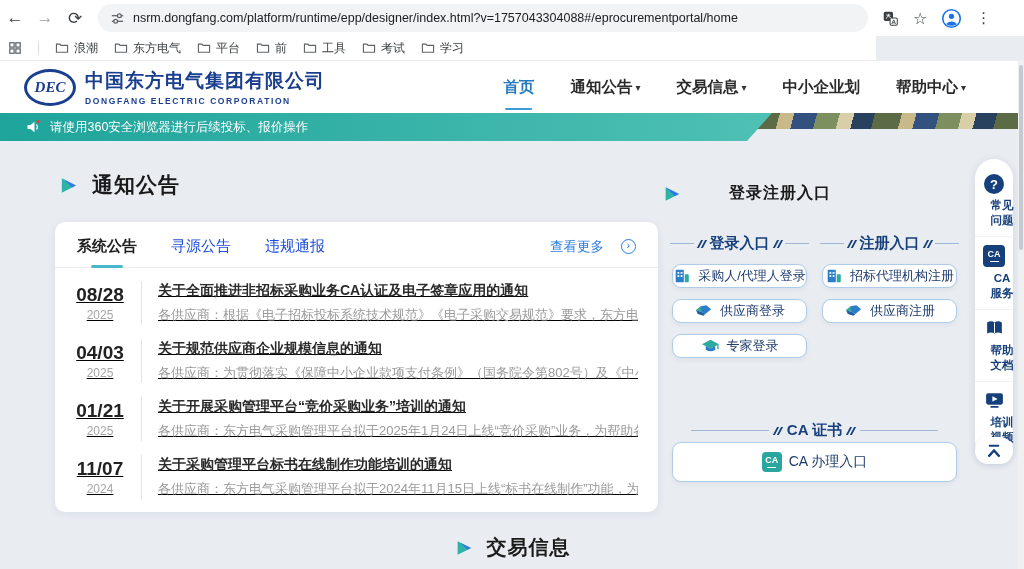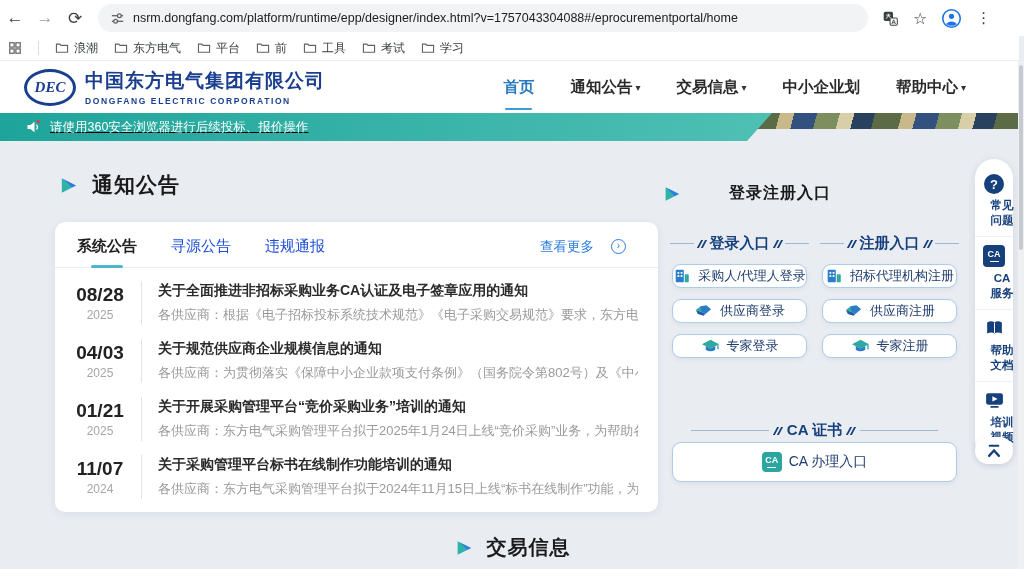--- a/index.html
+++ b/index.html
@@ -7,21 +7,21 @@
     font-family:"Liberation Sans","DejaVu Sans",sans-serif; background:#e9ecf1; }
   .abs { position:absolute; }
 
   
   #toolbar { position:absolute; top:0; left:0; width:1024px; height:36px; background:#ffffff; display:flex; align-items:center; }
   .nav-ic { width:30px; text-align:center; font-size:17px; color:#3c4043; cursor:pointer; }
   .nav-ic.dim { color:#9aa0a6; }
   #urlbar { height:28px; width:770px; margin-left:8px; background:#f1f3f4; border-radius:14px; display:flex; align-items:center; padding:0 12px; gap:8px; }
   #urlbar .url-text { font-size:12.5px; color:#202124; white-space:nowrap; overflow:hidden; }
   .tb-right { display:flex; align-items:center; gap:14px; margin-left:14px; }
-  #bookmarks { position:absolute; top:36px; left:0; width:1019px; height:25px; background:#ffffff; display:flex; align-items:center; padding-left:8px; gap:16px; border-bottom:1px solid #ececec; }
+  #bookmarks { position:absolute; top:36px; left:0; width:876px; height:25px; background:#ffffff; display:flex; align-items:center; padding-left:8px; gap:16px; border-bottom:1px solid #ececec; }
   .bm-sep { width:1px; height:14px; background:#dadce0; }
   .bm-item { display:flex; align-items:center; gap:5px; font-size:12px; color:#3c4043; cursor:pointer; }
 
   
   #site-header { position:absolute; top:61px; left:0; width:1024px; height:52px; background:#ffffff; z-index:3; }
   #logo-wrap { position:absolute; left:24px; top:7px; display:flex; align-items:center; gap:9px; }
   #logo-oval { width:52px; height:37px; border:3px solid #1b3f8f; border-radius:50%; display:flex; align-items:center; justify-content:center;
     color:#1b3f8f; font-family:"Liberation Serif","DejaVu Serif",serif; font-style:italic; font-weight:bold; font-size:15px; }
   #company-cn { font-size:19px; font-weight:bold; color:#1b3f8f; letter-spacing:1px; }
   #company-en { font-size:8.5px; font-weight:bold; color:#1b3f8f; letter-spacing:1.6px; margin-top:2px; }
@@ -29,37 +29,37 @@
   .nav-item { position:relative; font-size:15.5px; font-weight:600; color:#2a2a2a; cursor:pointer; display:flex; align-items:center; gap:3px; }
   .nav-item .caret { font-size:10px; color:#333; }
   .nav-item.active { color:#2878be; }
   .nav-item.active::after { content:""; position:absolute; left:2px; right:2px; bottom:-12px; height:2px; background:#3a9bd5; border-radius:1px; }
 
   
   #photo-strip { position:absolute; top:113px; left:753px; width:271px; height:16px; z-index:2;
     background:repeating-linear-gradient(105deg,#5a6b45 0 26px,#c8b88a 26px 40px,#32517e 40px 62px,#7d8f5e 62px 84px,#d8cfa8 84px 98px,#27415f 98px 118px); }
   #notice-banner { position:absolute; top:113px; left:0; width:772px; height:28px; z-index:3;
     background:linear-gradient(90deg,#1ea49b,#4fc0b4); clip-path:polygon(0 0,772px 0,747px 100%,0 100%);
-    display:flex; align-items:center; padding-left:26px; gap:8px;text-decoration:underline; }
+    display:flex; align-items:center; padding-left:26px; gap:8px; }
   #notice-banner span { color:#ffffff; font-size:12.5px; }
 
   
   .sec-title { display:flex; align-items:center; gap:13px; }
   .sec-title b { font-size:21px; color:#1a1a1a; letter-spacing:1px; }
 
   
   #notices-card { position:absolute; left:55px; top:222px; width:603px; height:290px; background:#ffffff; border-radius:10px;
     box-shadow:0 2px 10px rgba(30,60,110,.07); z-index:2; }
-  #tab-row { display:flex; align-items:center; padding:15px 32px 11px 22px; border-bottom:1px solid #ebebeb; }
+  #tab-row { display:flex; align-items:center; padding:15px 22px 11px 22px; border-bottom:1px solid #ebebeb; }
   .tab { position:relative; font-size:15px; color:#1d4ed8; margin-right:34px; cursor:pointer; }
   .tab.active { font-weight:bold; color:#1e1e1e; }
   .tab.active::after { content:""; position:absolute; left:50%; transform:translateX(-50%); bottom:-12px; width:32px; height:3px; background:#49b9c9; border-radius:2px; }
   #view-more { margin-left:auto; display:flex; align-items:center; gap:17px; color:#2b7de0; font-size:13.5px; cursor:pointer; }
   .circle-chev { width:15px; height:15px; border:1px solid #2b7de0; border-radius:50%; display:flex; align-items:center; justify-content:center; font-size:10px; line-height:1; padding-bottom:1px; }
-  .notice-row { display:flex; align-items:center; height:58px; padding:0 20px 0 14px; cursor:pointer; }
+  .notice-row { display:flex; align-items:center; height:58px; padding:0 20px 0 14px; cursor:pointer;text-decoration:underline; }
   .nr-date { width:62px; text-align:center; flex:none; }
   .nr-date .d { font-size:19px; font-weight:bold; color:#222; }
   .nr-date .y { font-size:12px; color:#a6a6a6; margin-top:2px; }
   .nr-div { width:1px; height:44px; background:#e4e4e4; margin:0 16px 0 10px; flex:none; }
   .nr-text { min-width:0; }
   .nr-title { font-size:14px; font-weight:bold; color:#2b2b2b; white-space:nowrap; overflow:hidden; margin-bottom:6px; }
   .nr-sum { font-size:13px; color:#9a9a9a; white-space:nowrap; overflow:hidden; }
 
   
   #login-title { position:absolute; left:662px; top:183px; z-index:2; }
@@ -371,28 +371,20 @@
     <span>供应商注册</span>
   </div>
   <div class="entry-btn">
     <svg width="19" height="19" viewBox="0 0 20 20">
       <polygon points="10,3 19,7.5 10,12 1,7.5" fill="#2fa9a0"></polygon>
       <path d="M5 9.6 v3.8 q5 3.2 10 0 v-3.8 l-5 2.4 Z" fill="#2b7cc9"></path>
       <line x1="17.8" y1="8.2" x2="17.8" y2="13" stroke="#2fa9a0" stroke-width="1.4"></line>
     </svg>
     <span>专家登录</span>
   </div>
-  <div class="entry-btn">
-    <svg width="19" height="19" viewBox="0 0 20 20">
-      <polygon points="10,3 19,7.5 10,12 1,7.5" fill="#2fa9a0"></polygon>
-      <path d="M5 9.6 v3.8 q5 3.2 10 0 v-3.8 l-5 2.4 Z" fill="#2b7cc9"></path>
-      <line x1="17.8" y1="8.2" x2="17.8" y2="13" stroke="#2fa9a0" stroke-width="1.4"></line>
-    </svg>
-    <span>专家注册</span>
-  </div>
 </div>
 
 <div id="ca-group">
   <span class="deco-line l"></span>
   <span class="slashes">
       <i></i>
       <i></i>
     </span>
   <span class="group-label">CA 证书</span>
   <span class="slashes">

